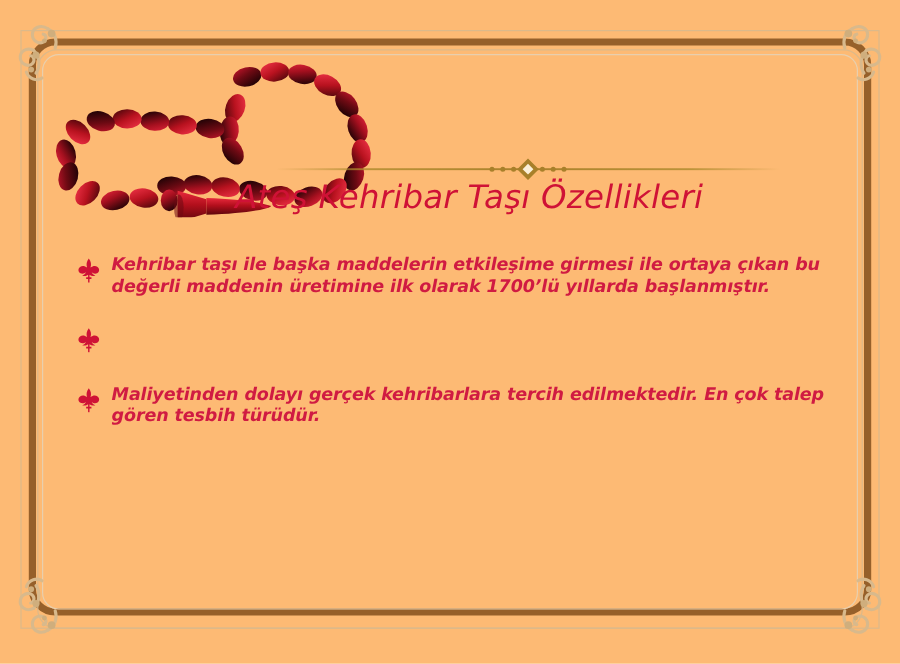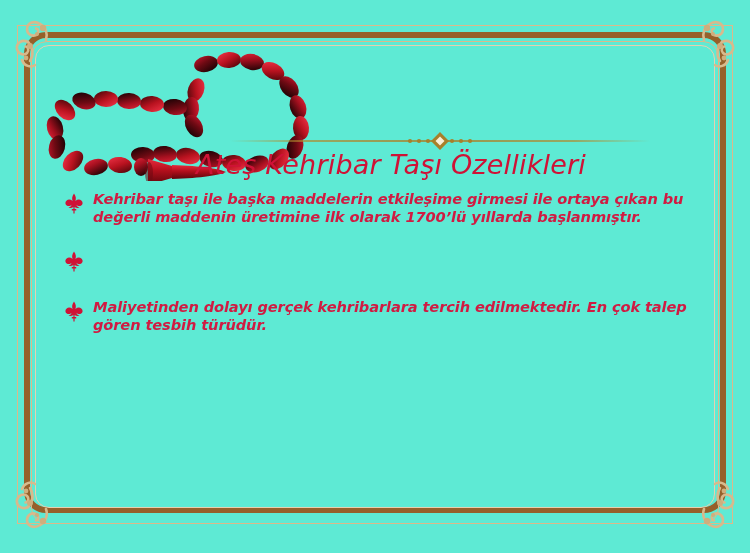--- a/index.html
+++ b/index.html
@@ -11,21 +11,21 @@
     height: 553px;
     overflow: hidden;
     font-family: "DejaVu Sans", sans-serif;
     background: #fdeedb;
   }
 
   #card {
     position: relative;
     width: 750px;
     height: 553px;
-    background: #5eead4;
+    background: #fdba74;
     overflow: hidden;
   }
 
   
   .frame-thin-outer {
     position: absolute;
     left: 17px;
     top: 25px;
     width: 716px;
     height: 499px;
@@ -111,21 +111,21 @@
     font-weight: 400;
     letter-spacing: 0.2px;
     color: #cf1236;
     white-space: nowrap;
   }
 
   
   #bullets {
     position: absolute;
     left: 64px;
-    top: 190px;
+    top: 212px;
     width: 640px;
   }
   .bullet-row {
     position: relative;
     display: flex;
     align-items: flex-start;
     margin-bottom: 22px;
   }
   .bullet-icon {
     flex: 0 0 auto;

